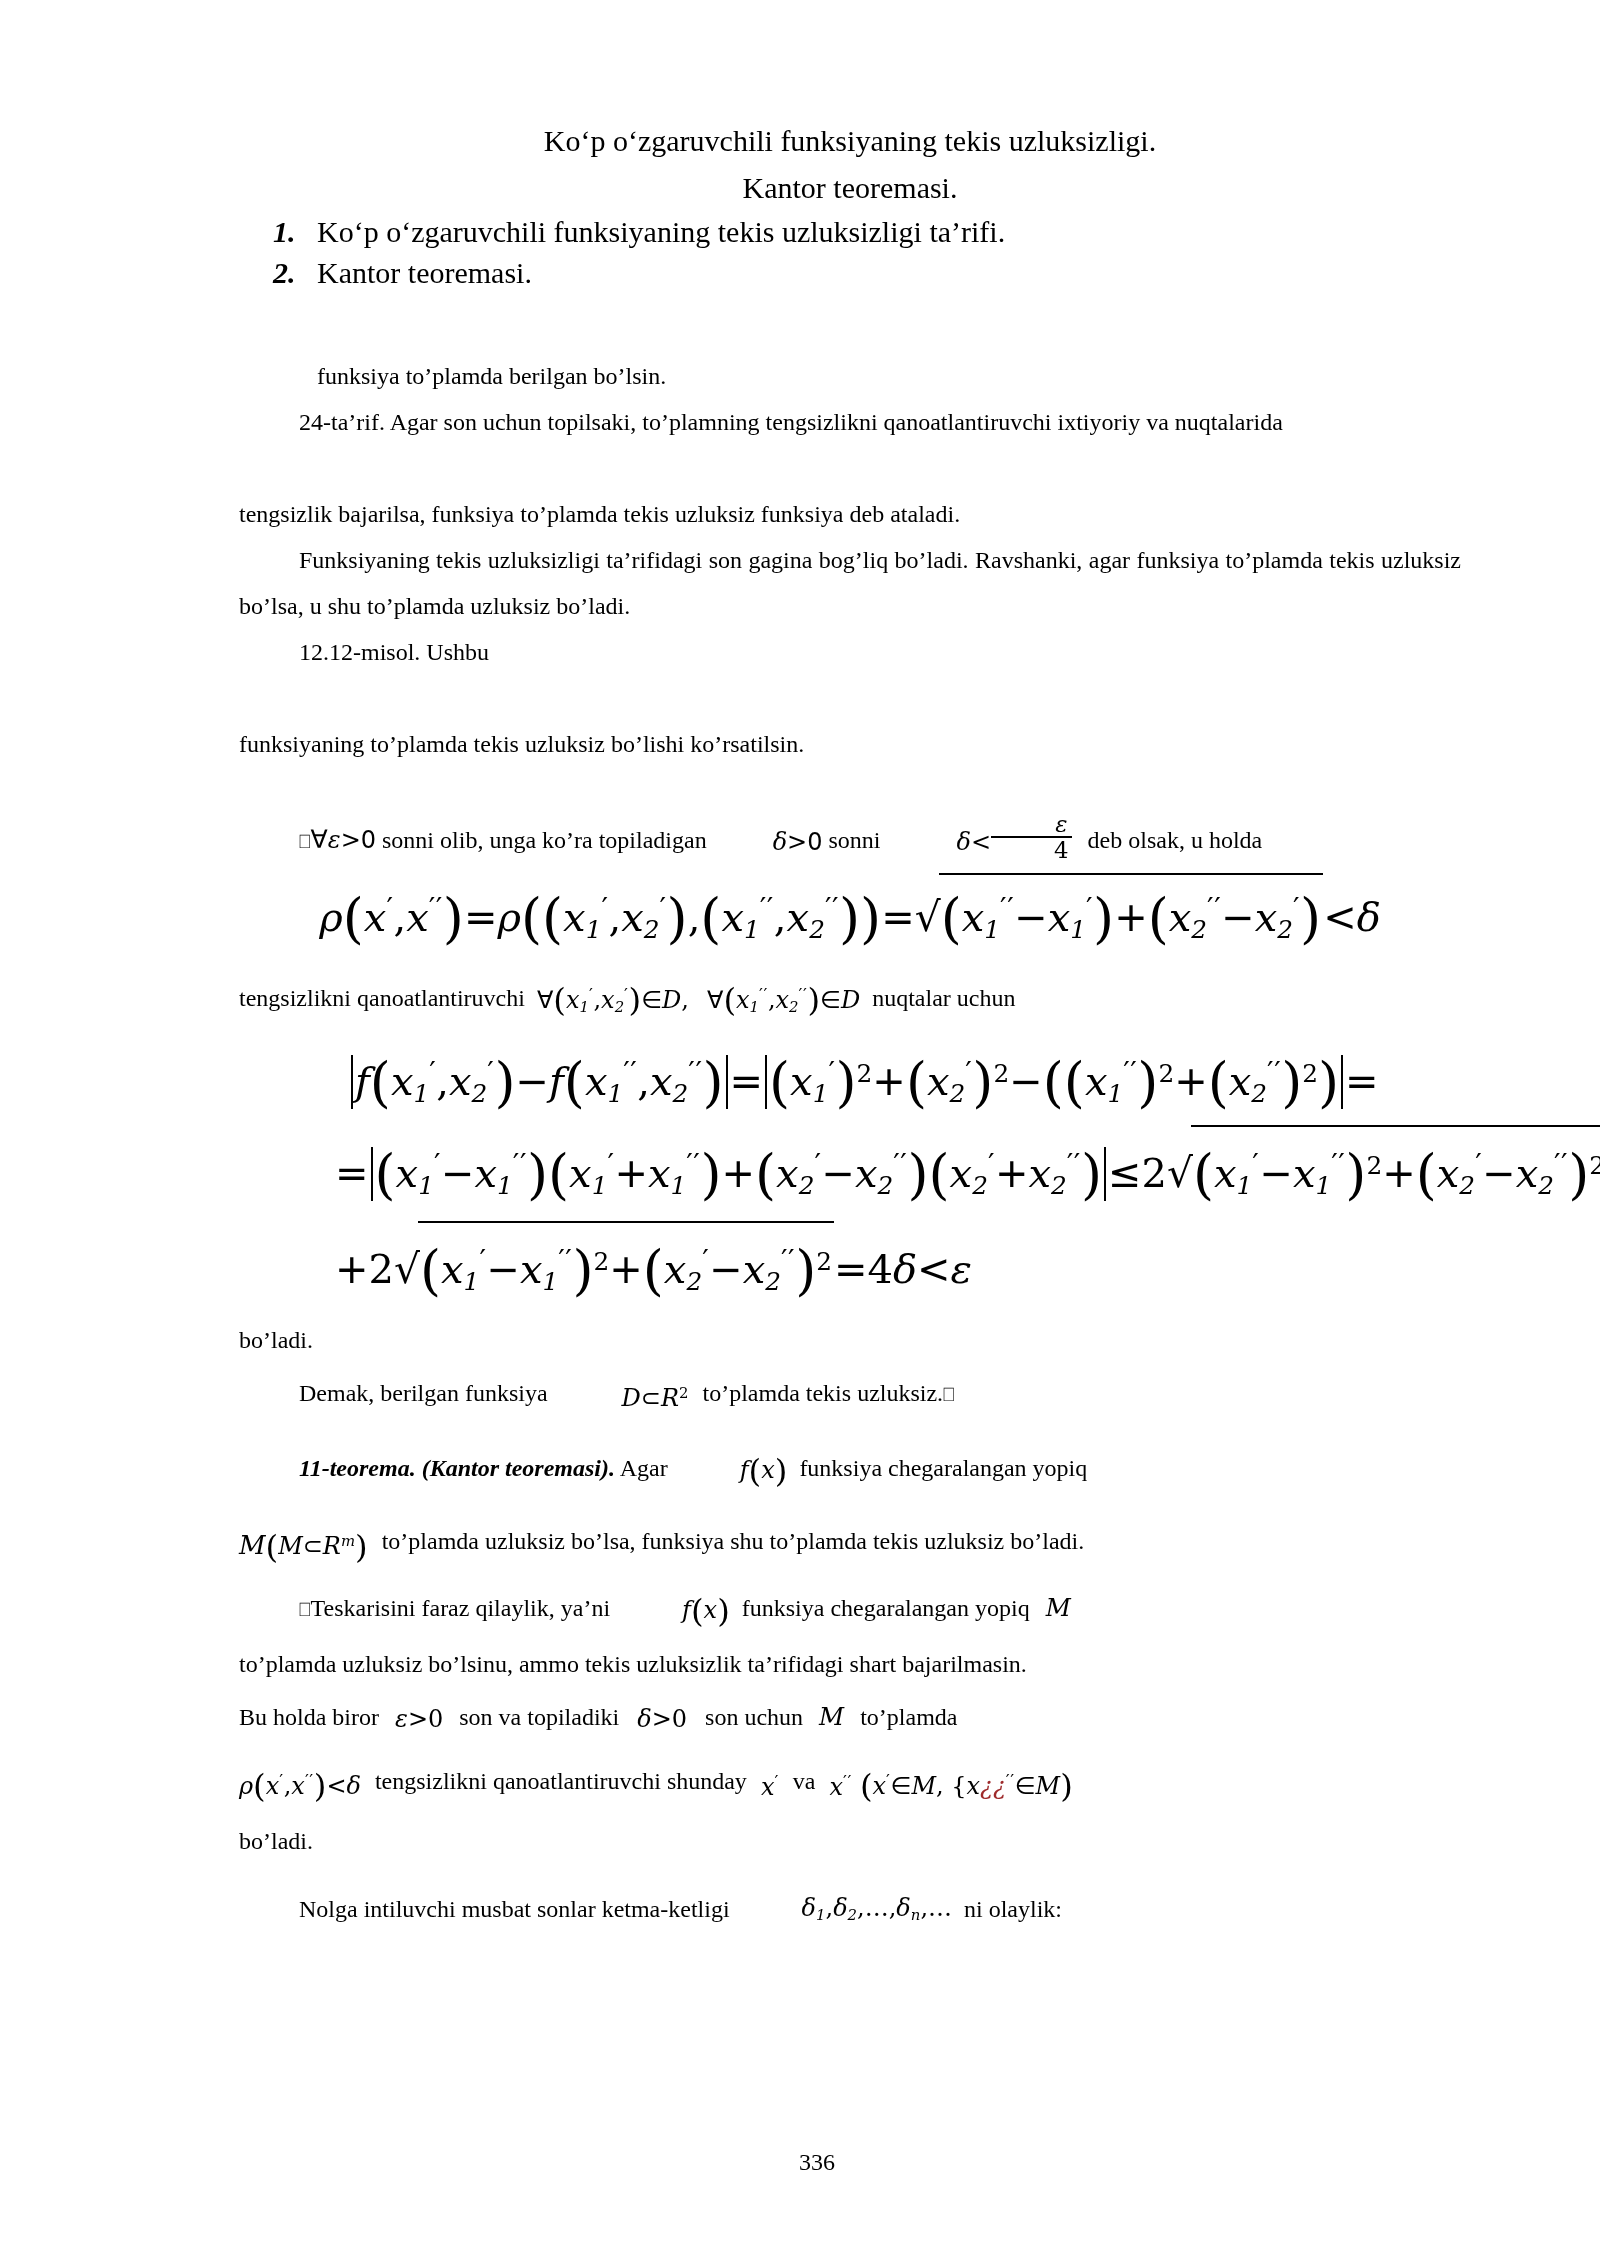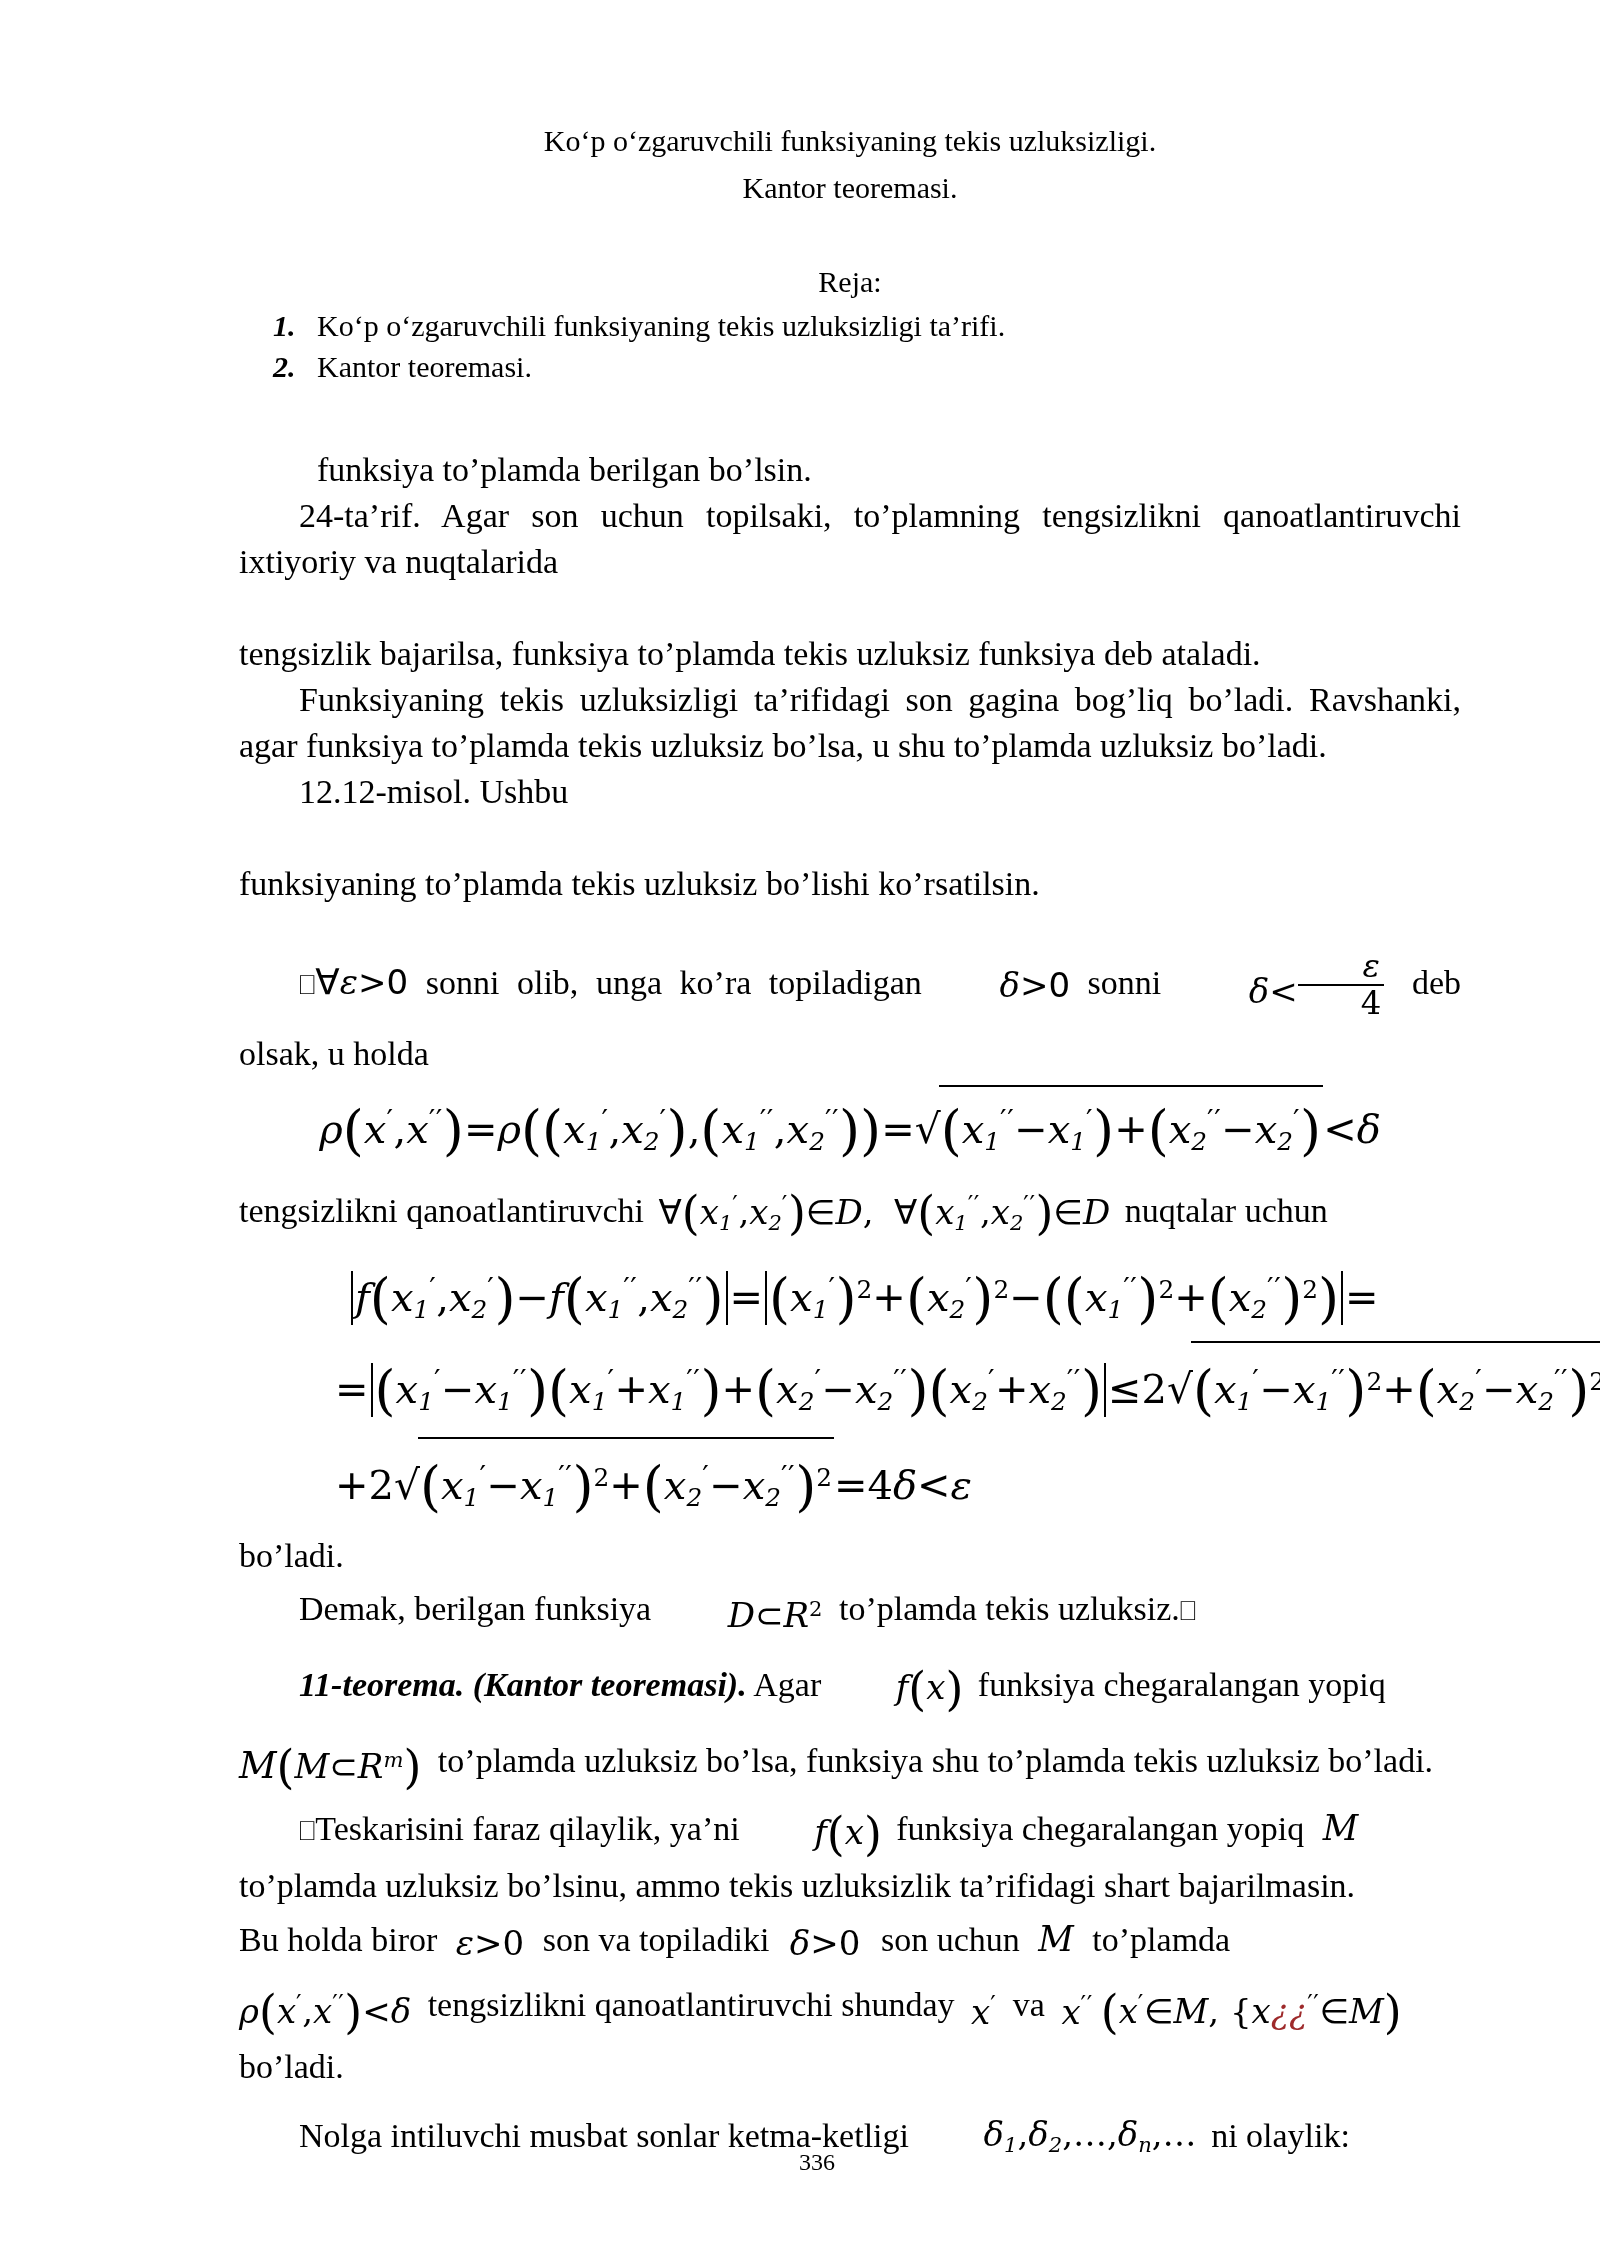--- a/index.html
+++ b/index.html
@@ -41,21 +41,21 @@
     list-style:none;
   }
   ol.reja-list li { position:relative; }
   ol.reja-list li .num {
     position:absolute;
     left:-44px;
     font-weight:bold;
     font-style:italic;
   }
   p.para {
-    font-size:34px;
+    font-size:24px;
     line-height:46px;
     text-align:justify;
     margin:0;
     text-indent:60px;
   }
   p.para.noind { text-indent:0; }
   p.gap { margin-top:46px; }
   .mi { font-family:"DejaVu Serif", serif; font-style:italic; }
   .mo { font-family:"DejaVu Sans", sans-serif; font-style:normal; }
   .mn { font-family:"DejaVu Serif", serif; font-style:normal; }
@@ -110,21 +110,20 @@
 </style>
 </head>
 <body>
 
 <div class="page">
   <div class="content">
 
     <div class="title-line t1">Ko‘p o‘zgaruvchili funksiyaning tekis uzluksizligi.</div>
     <div class="title-line">Kantor teoremasi.</div>
 
-    <div class="reja">Reja:</div>
     <ol class="reja-list">
       <li><span class="num">1.</span><span>Ko‘p o‘zgaruvchili funksiyaning tekis uzluksizligi ta’rifi.</span></li>
       <li><span class="num">2.</span><span>Kantor teoremasi.</span></li>
     </ol>
 
     <p class="para gap" style="margin-top:60px;"><span style="margin-left:18px;">funksiya  to’plamda berilgan bo’lsin.</span></p>
 
     <p class="para"><span>24-ta’rif. Agar     son  uchun     topilsaki,     to’plamning     tengsizlikni qanoatlantiruvchi ixtiyoriy  va   nuqtalarida</span></p>
 
     <p class="para noind" style="margin-top:46px;"><span>tengsizlik bajarilsa,  funksiya  to’plamda tekis uzluksiz funksiya deb ataladi.</span></p>

